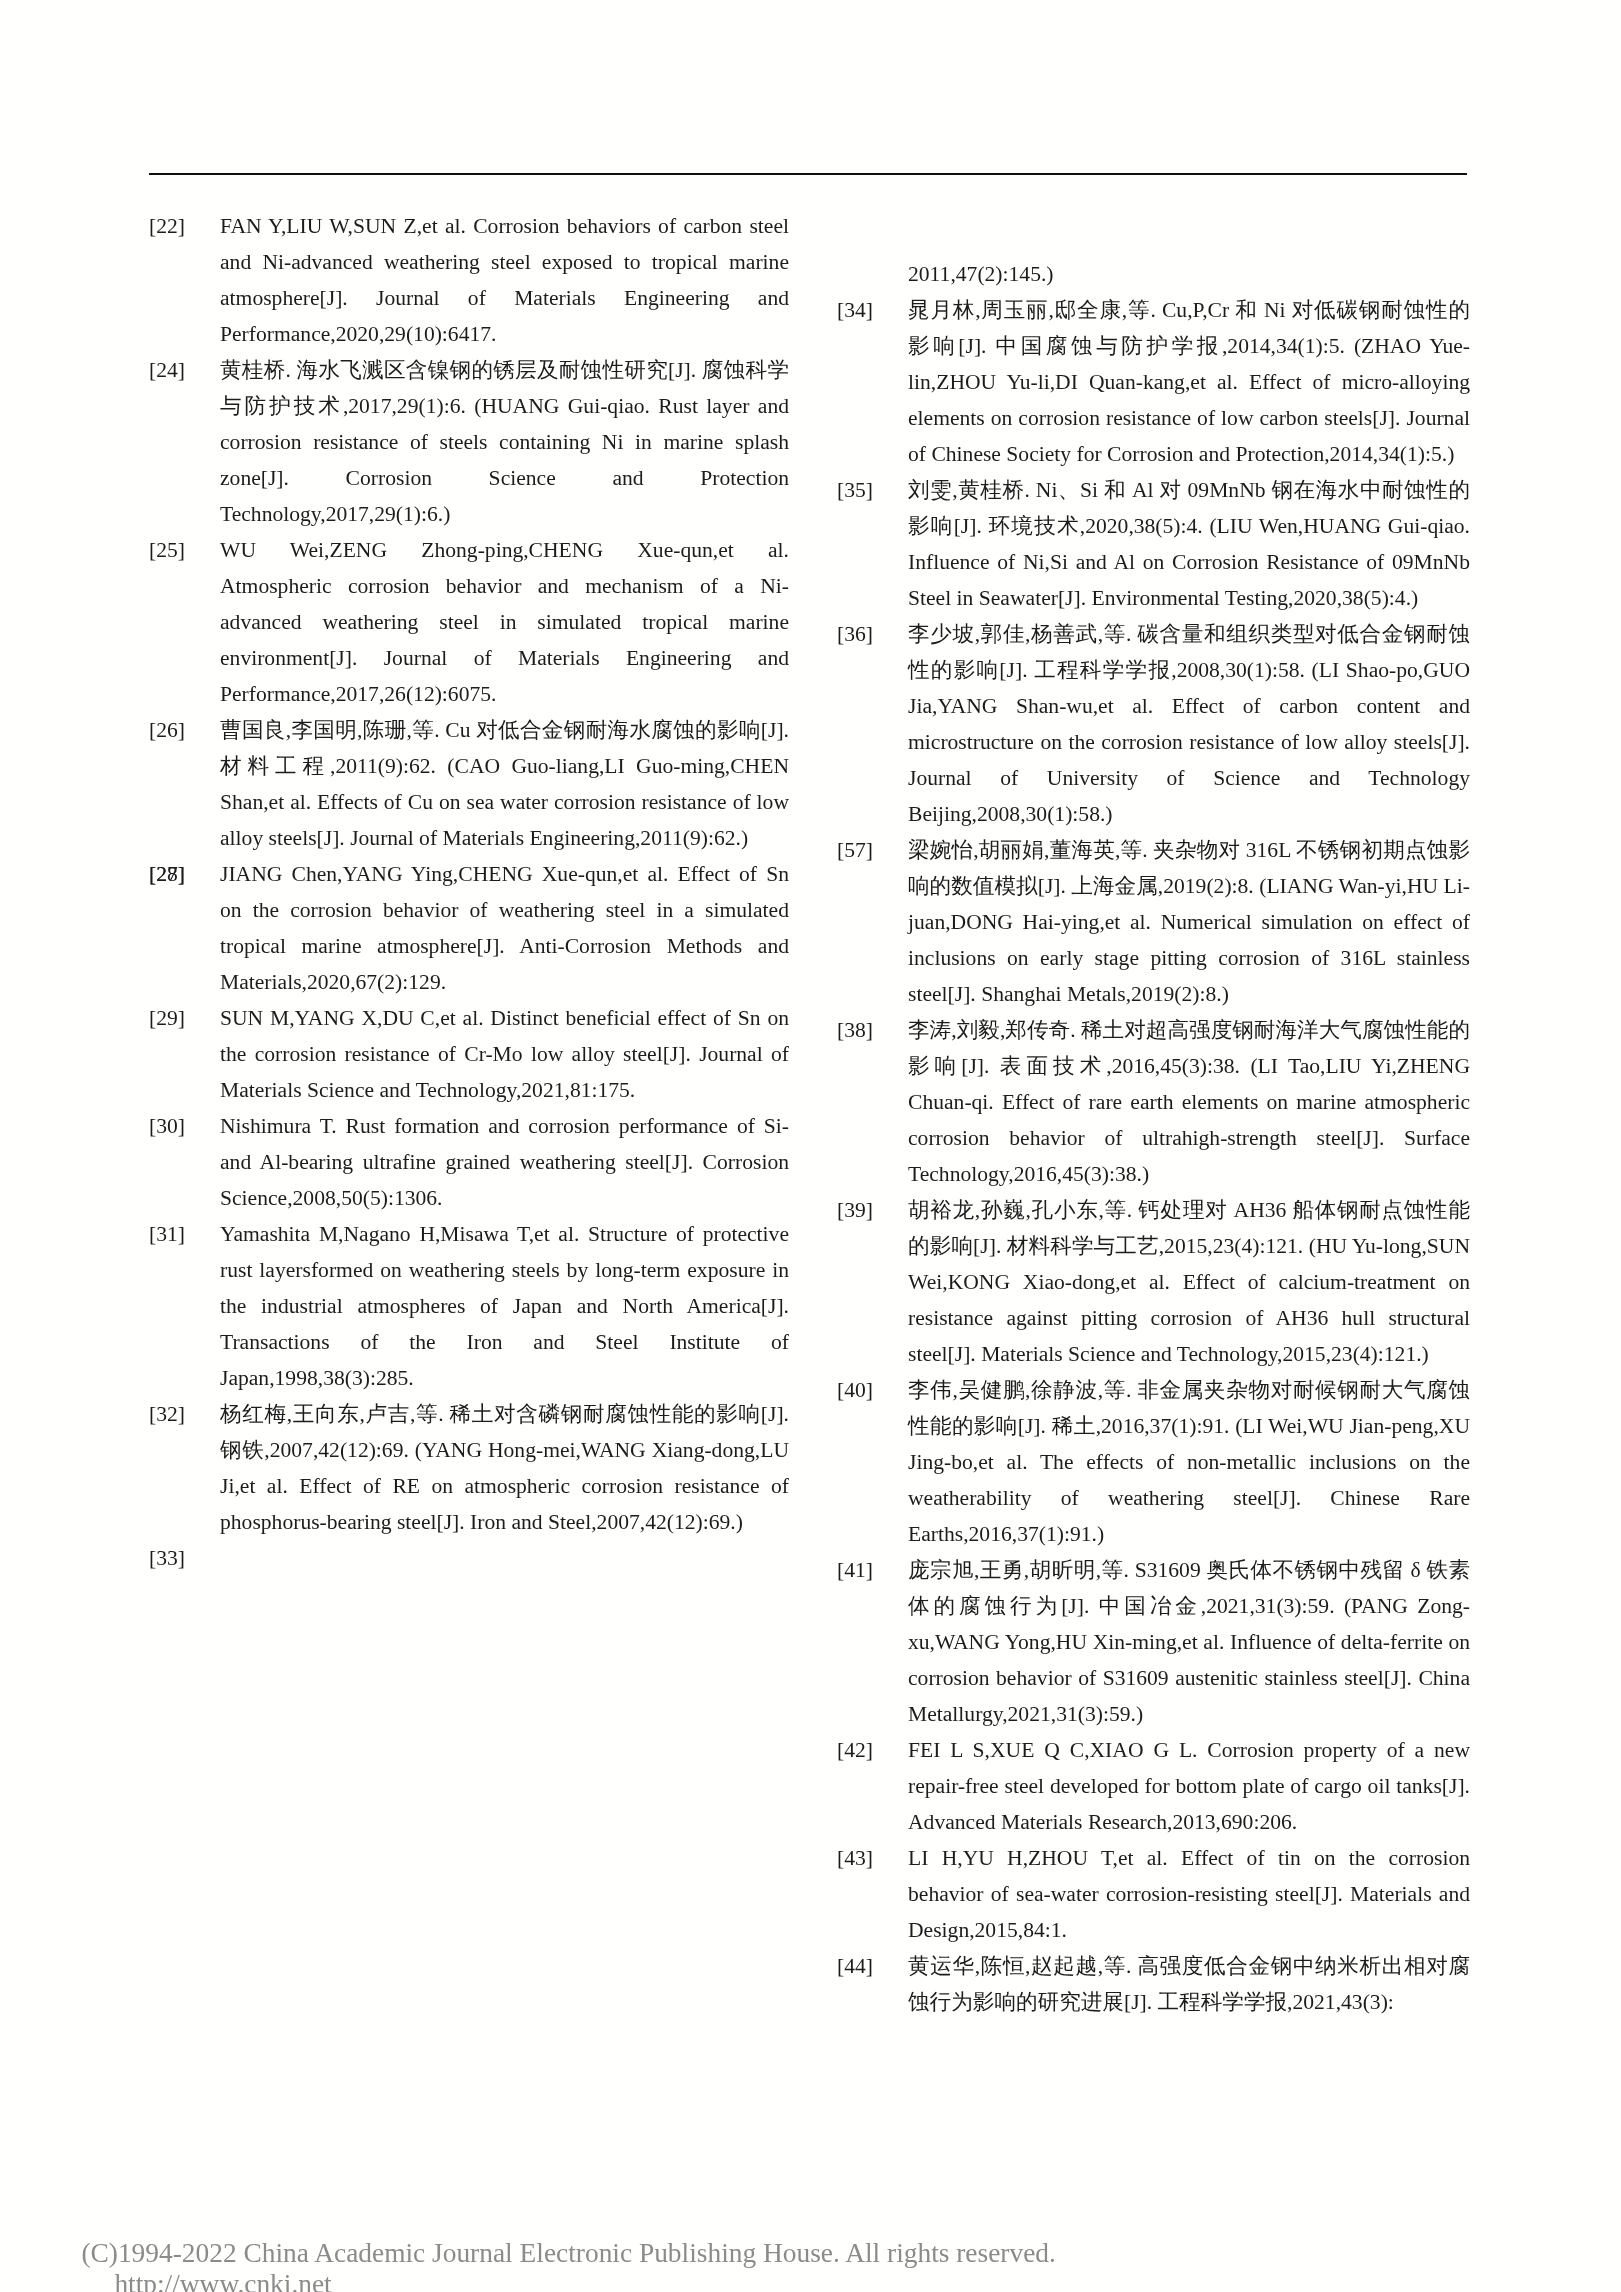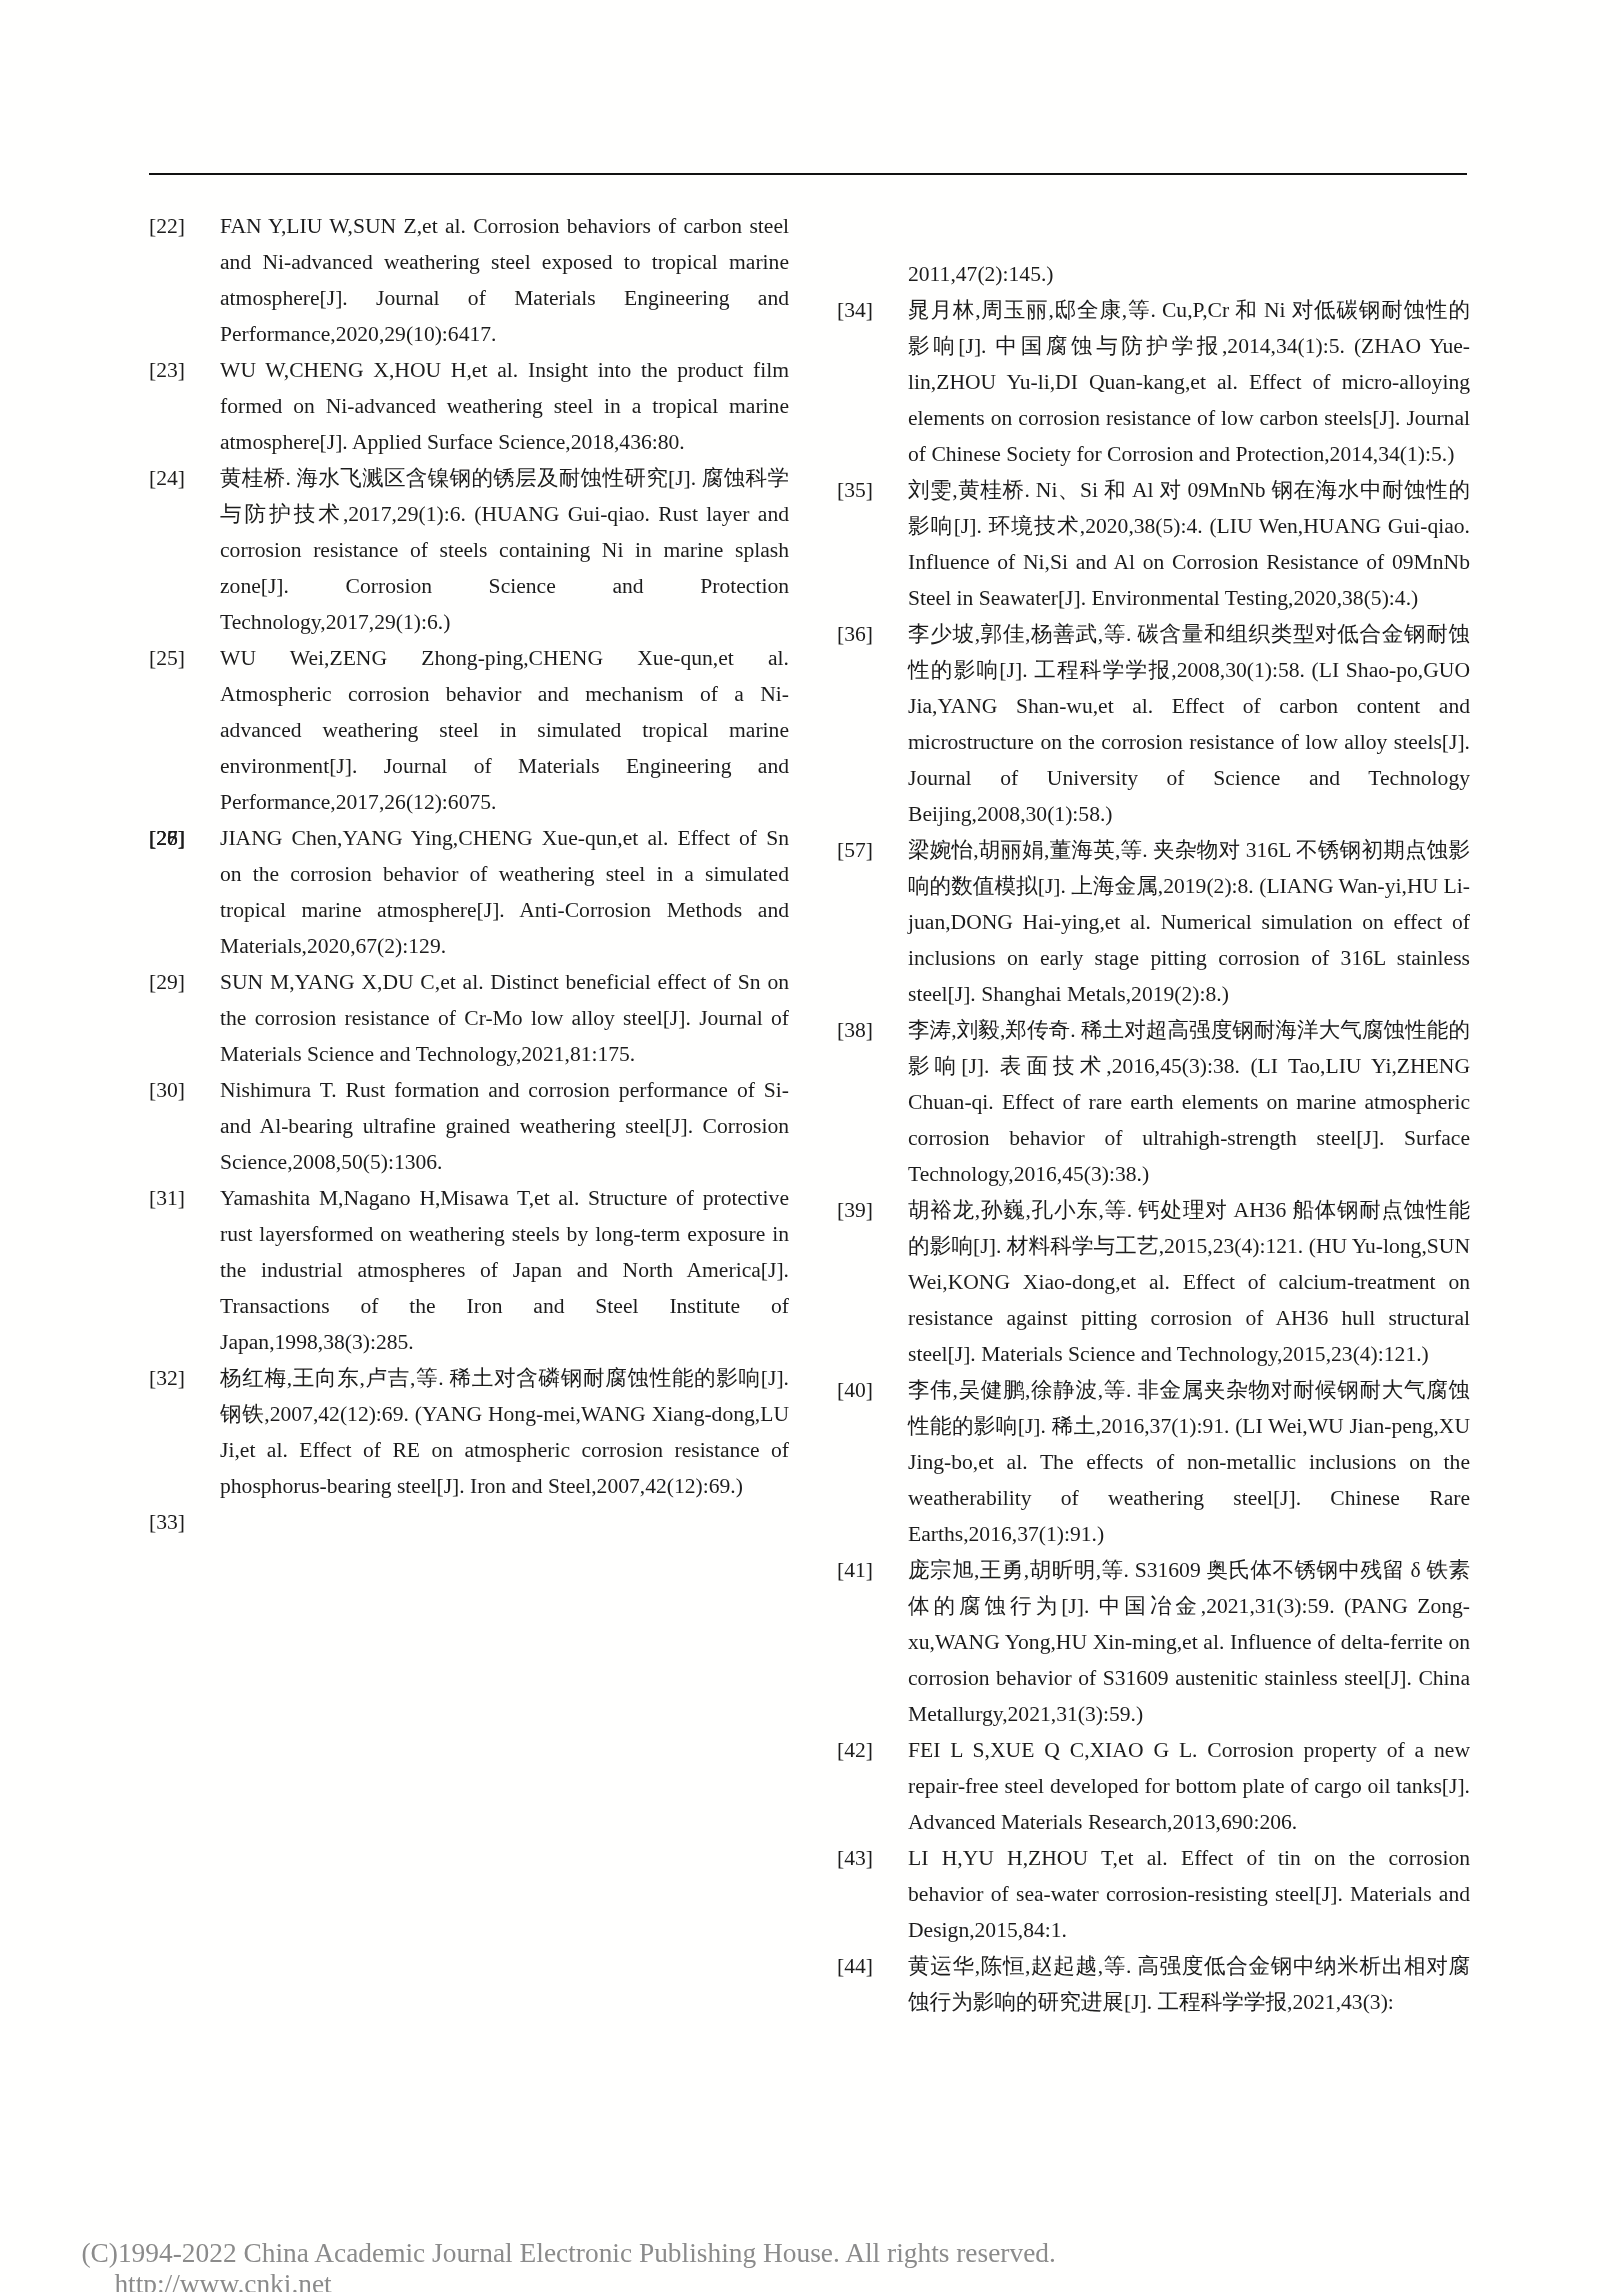--- a/index.html
+++ b/index.html
@@ -64,24 +64,23 @@
 </head>
 <body>
 
 <div class="page">
 
 
   <div class="header-rule"></div>
 
   <div class="col col-left" id="col-left">
       <div class="ref"><span class="ref-label">[22]</span><span>FAN Y,LIU W,SUN Z,et al. Corrosion behaviors of carbon steel and Ni-advanced weathering steel exposed to tropical marine atmosphere[J]. Journal of Materials Engineering and Performance,2020,29(10):6417.</span></div>
-      <div class="ref"><span class="ref-label">[23]</span><span>WU W,CHENG X,HOU H,et al. Insight into the product film formed on Ni-advanced weathering steel in a tropical marine atmosphere[J]. Applied Surface Science,2018,436:80.</span></div>
       <div class="ref"><span class="ref-label">[24]</span><span>黄桂桥. 海水飞溅区含镍钢的锈层及耐蚀性研究[J]. 腐蚀科学与防护技术,2017,29(1):6. (HUANG Gui-qiao. Rust layer and corrosion resistance of steels containing Ni in marine splash zone[J]. Corrosion Science and Protection Technology,2017,29(1):6.)</span></div>
       <div class="ref"><span class="ref-label">[25]</span><span>WU Wei,ZENG Zhong-ping,CHENG Xue-qun,et al. Atmospheric corrosion behavior and mechanism of a Ni-advanced weathering steel in simulated tropical marine environment[J]. Journal of Materials Engineering and Performance,2017,26(12):6075.</span></div>
-      <div class="ref"><span class="ref-label">[26]</span></div>
+      <div class="ref"><span class="ref-label">[26]</span><span>曹国良,李国明,陈珊,等. Cu 对低合金钢耐海水腐蚀的影响[J]. 材料工程,2011(9):62. (CAO Guo-liang,LI Guo-ming,CHEN Shan,et al. Effects of Cu on sea water corrosion resistance of low alloy steels[J]. Journal of Materials Engineering,2011(9):62.)</span></div>
       <div class="ref"><span class="ref-label">[27]</span></div>
       <div class="ref"><span class="ref-label">[28]</span><span>JIANG Chen,YANG Ying,CHENG Xue-qun,et al. Effect of Sn on the corrosion behavior of weathering steel in a simulated tropical marine atmosphere[J]. Anti-Corrosion Methods and Materials,2020,67(2):129.</span></div>
       <div class="ref"><span class="ref-label">[29]</span><span>SUN M,YANG X,DU C,et al. Distinct beneficial effect of Sn on the corrosion resistance of Cr-Mo low alloy steel[J]. Journal of Materials Science and Technology,2021,81:175.</span></div>
       <div class="ref"><span class="ref-label">[30]</span><span>Nishimura T. Rust formation and corrosion performance of Si- and Al-bearing ultrafine grained weathering steel[J]. Corrosion Science,2008,50(5):1306.</span></div>
       <div class="ref"><span class="ref-label">[31]</span><span>Yamashita M,Nagano H,Misawa T,et al. Structure of protective rust layersformed on weathering steels by long-term exposure in the industrial atmospheres of Japan and North America[J]. Transactions of the Iron and Steel Institute of Japan,1998,38(3):285.</span></div>
       <div class="ref"><span class="ref-label">[32]</span><span>杨红梅,王向东,卢吉,等. 稀土对含磷钢耐腐蚀性能的影响[J]. 钢铁,2007,42(12):69. (YANG Hong-mei,WANG Xiang-dong,LU Ji,et al. Effect of RE on atmospheric corrosion resistance of phosphorus-bearing steel[J]. Iron and Steel,2007,42(12):69.)</span></div>
       <div class="ref"><span class="ref-label">[33]</span></div>
     </div>
   <div class="col col-right" id="col-right">
       <div class="ref"><span class="ref-label"></span><span>2011,47(2):145.)</span></div>

